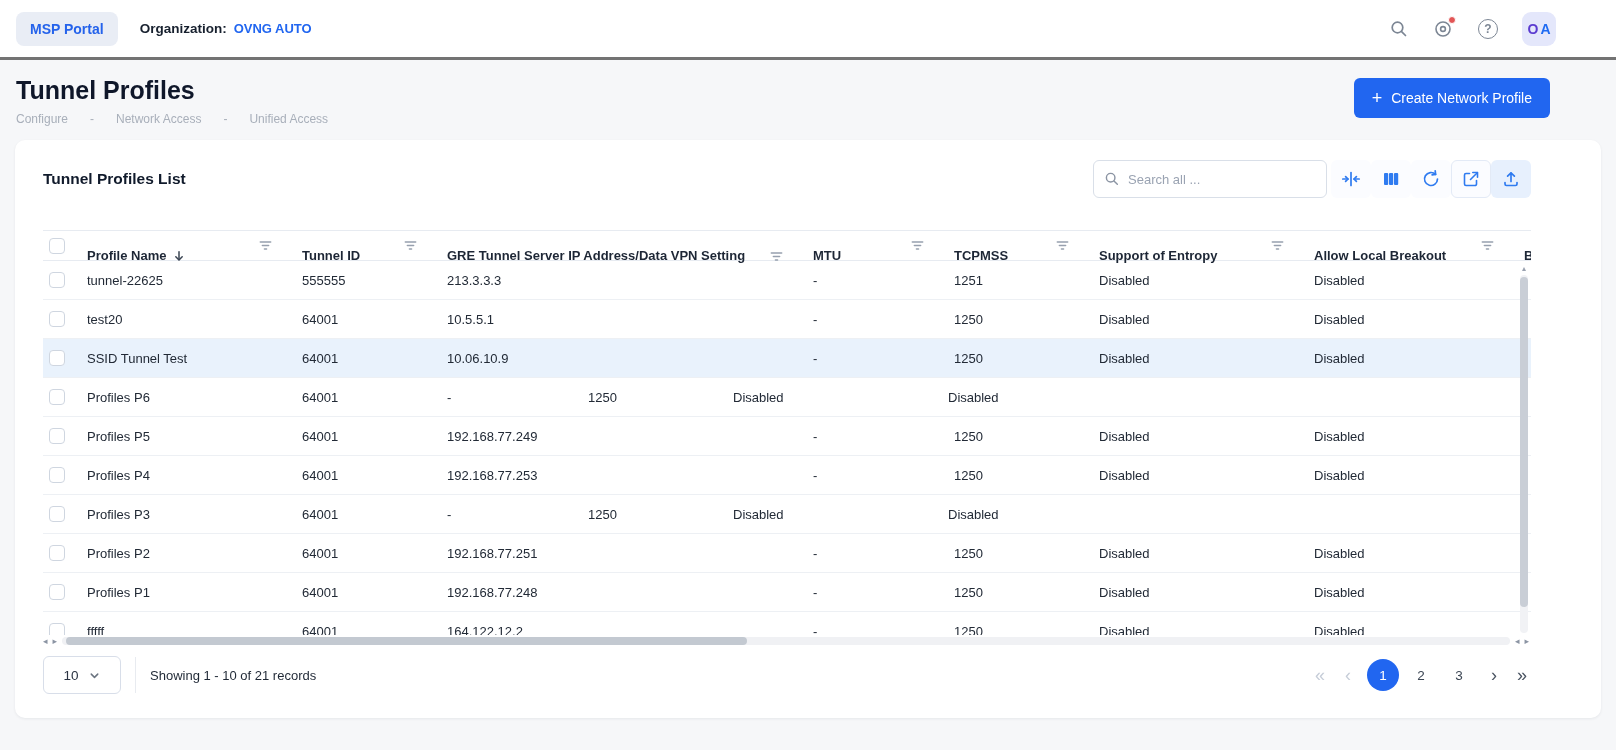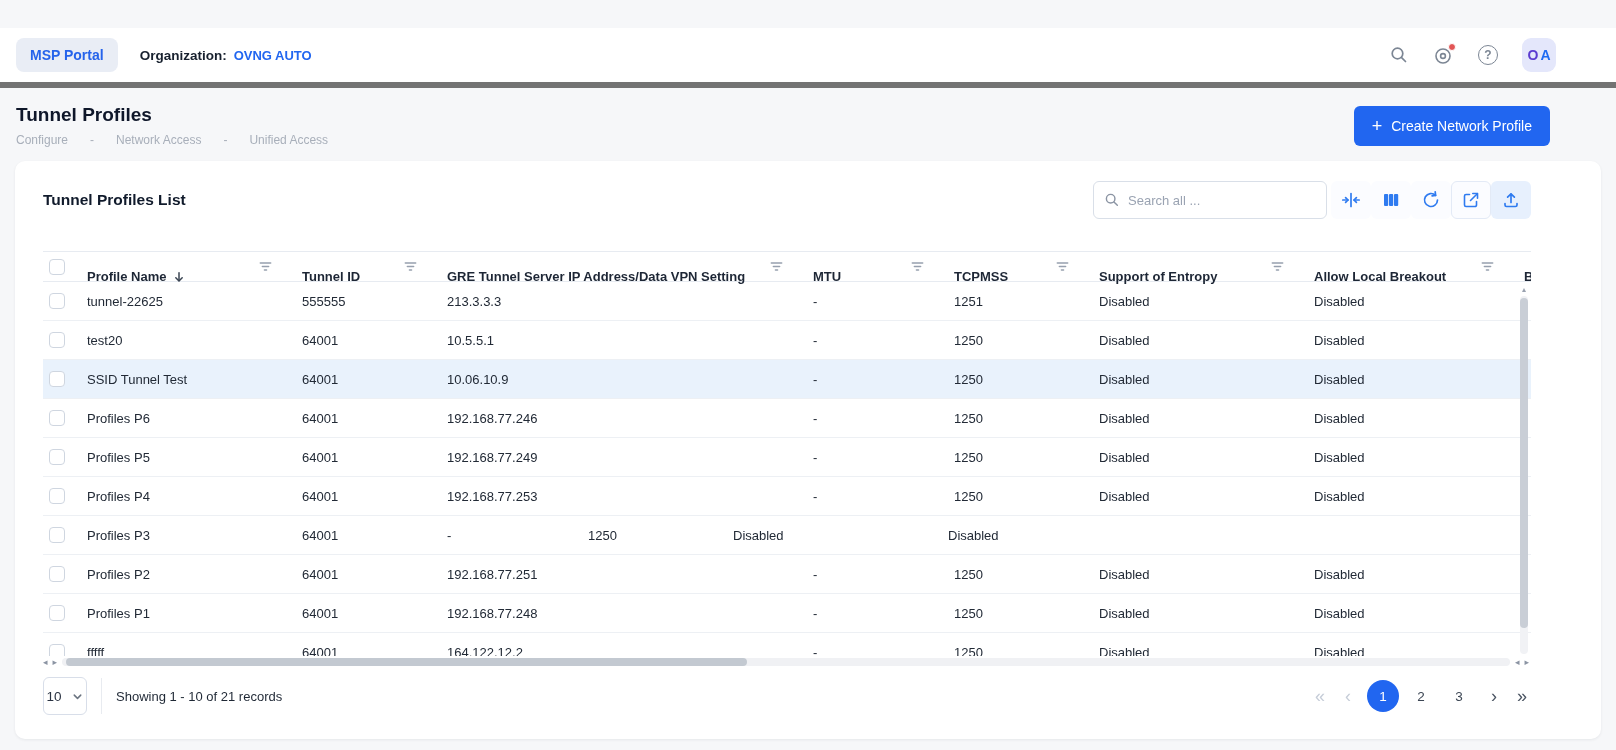--- a/index.html
+++ b/index.html
@@ -8,21 +8,21 @@
     font-family: "Liberation Sans", sans-serif;
     background: #f6f7f9;
     color: #1f2836;
     font-size: 13px;
   }
   svg { display: block; }
 
   
   .topbar {
     height: 60px; background: #fff; display: flex; align-items: center;
-    padding: 0 60px 0 16px; border-bottom: 6px solid #737373; margin-top: 28px;
+    padding: 0 60px 0 16px; border-bottom: 3px solid #737373;
   }
   .brand-badge {
     background: #e9edf5; color: #2563eb; font-weight: 700; font-size: 14px;
     padding: 9px 14px; border-radius: 8px; cursor: pointer;
   }
   .org-label { margin-left: 22px; font-weight: 700; font-size: 13.5px; color: #17202e; }
   .org-value { margin-left: 7px; color: #2166f0; font-weight: 700; font-size: 13px; cursor: pointer; }
   .topbar-right { margin-left: auto; display: flex; align-items: center; gap: 24px; }
   .tb-icon { color: #7c8694; cursor: pointer; position: relative; }
   .badge-dot { position: absolute; top: -2px; right: -2px; width: 8px; height: 8px;
@@ -38,21 +38,21 @@
     font-weight: 700; font-size: 14px; cursor: pointer;
   }
   .avatar .a1 { color: #5b3bd0; }
   .avatar .a2 { color: #1f6bf2; }
 
   
   .page-header {
     display: flex; align-items: flex-start; justify-content: space-between;
     padding: 16px 66px 14px 16px;
   }
-  .page-title { font-size: 19px; font-weight: 700; color: #0f172a; }
+  .page-title { font-size: 25px; font-weight: 700; color: #0f172a; }
   .breadcrumb { margin-top: 7px; font-size: 12px; color: #a8afba; display: flex; gap: 22px; }
   .breadcrumb .crumb { cursor: pointer; }
   .create-btn {
     background: #2166f0; color: #fff; border: none; border-radius: 6px;
     height: 40px; padding: 0 18px; font-size: 14px; font-family: inherit;
     display: flex; align-items: center; gap: 9px; cursor: pointer; margin-top: 2px;
   }
   .create-btn .plus { font-size: 18px; font-weight: 400; line-height: 1; }
 
   
@@ -90,21 +90,21 @@
   }
   .th { display: flex; align-items: center; justify-content: space-between;
     padding-right: 30px; font-weight: 700; font-size: 13px; color: #1d2635; cursor: pointer; }
   .th .lbl-wrap { display: flex; align-items: center; gap: 7px; margin-top: 20px; }
   .tr { display: flex; height: 39px; align-items: center; border-bottom: 1px solid #edf0f4; cursor: pointer; }
   .tr.hl { background: #e9f2fc; }
   .td { font-size: 13px; color: #222a36; overflow: hidden; white-space: nowrap; }
   .col-cb  { flex: 0 0 44px; display: flex; align-items: center; }
   .col-name{ flex: 0 0 215px; }
   .col-tid { flex: 0 0 145px; }
-  .col-gre { flex: 0 0 366px; }
+  .col-gre { flex: 0 0 366px; align-items: flex-end; }
   .col-mtu { flex: 0 0 141px; }
   .col-mss { flex: 0 0 145px; }
   .col-ent { flex: 0 0 215px; }
   .col-brk { flex: 0 0 210px; }
   .col-b   { flex: 0 0 200px; }
   .checkbox {
     width: 16px; height: 16px; border: 1.5px solid #cfd6e0; border-radius: 4px;
     background: #fff; margin-left: 6px; cursor: pointer; display: inline-block;
   }
   .filter-ic { color: #97a0ae; flex: 0 0 auto; cursor: pointer; }
@@ -120,21 +120,21 @@
 
   
   .hscroll { display: flex; align-items: center; gap: 5px; height: 14px; color: #8b94a3; padding-right: 2px; }
   .h-arrow { font-size: 9px; line-height: 10px; cursor: pointer; }
   .h-track { flex: 1; height: 8px; background: #f0f1f4; border-radius: 4px; position: relative; }
   .h-thumb { position: absolute; left: 4px; top: 0; width: 47%; height: 8px; background: #c3c9d1; border-radius: 4px; cursor: pointer; }
 
   
   .card-footer { display: flex; align-items: center; margin-top: auto; padding: 8px 0 16px; }
   .page-size {
-    width: 44px; height: 38px; border: 1px solid #d8dee9; border-radius: 6px;
+    width: 78px; height: 38px; border: 1px solid #d8dee9; border-radius: 6px;
     display: flex; align-items: center; justify-content: center; gap: 9px;
     font-size: 13.5px; color: #2a3342; cursor: pointer; background: #fff;
   }
   .foot-divider { width: 1px; height: 36px; background: #e8ebf0; margin: 0 14px; }
   .showing { font-size: 13px; color: #1f2835; }
   .pagination { margin-left: auto; display: flex; align-items: center; gap: 12px; }
   .page-nav { background: none; border: none; font-family: inherit; font-size: 18px; cursor: pointer; padding: 0 4px; }
   .page-nav.disabled { color: #c6cdd8; }
   .page-nav.enabled { color: #4a5462; }
   .page-btn {
@@ -382,21 +382,20 @@
     <div class="td col-ent">Disabled</div>
     <div class="td col-brk">Disabled</div>
     <div class="td col-b"></div>
   </div>
           <div class="tr">
     <div class="td col-cb">
       <span class="checkbox"></span>
     </div>
     <div class="td col-name">Profiles P6</div>
     <div class="td col-tid">64001</div>
-    <div class="td col-gre">192.168.77.246</div>
     <div class="td col-mtu">-</div>
     <div class="td col-mss">1250</div>
     <div class="td col-ent">Disabled</div>
     <div class="td col-brk">Disabled</div>
     <div class="td col-b"></div>
   </div>
           <div class="tr">
     <div class="td col-cb">
       <span class="checkbox"></span>
     </div>

